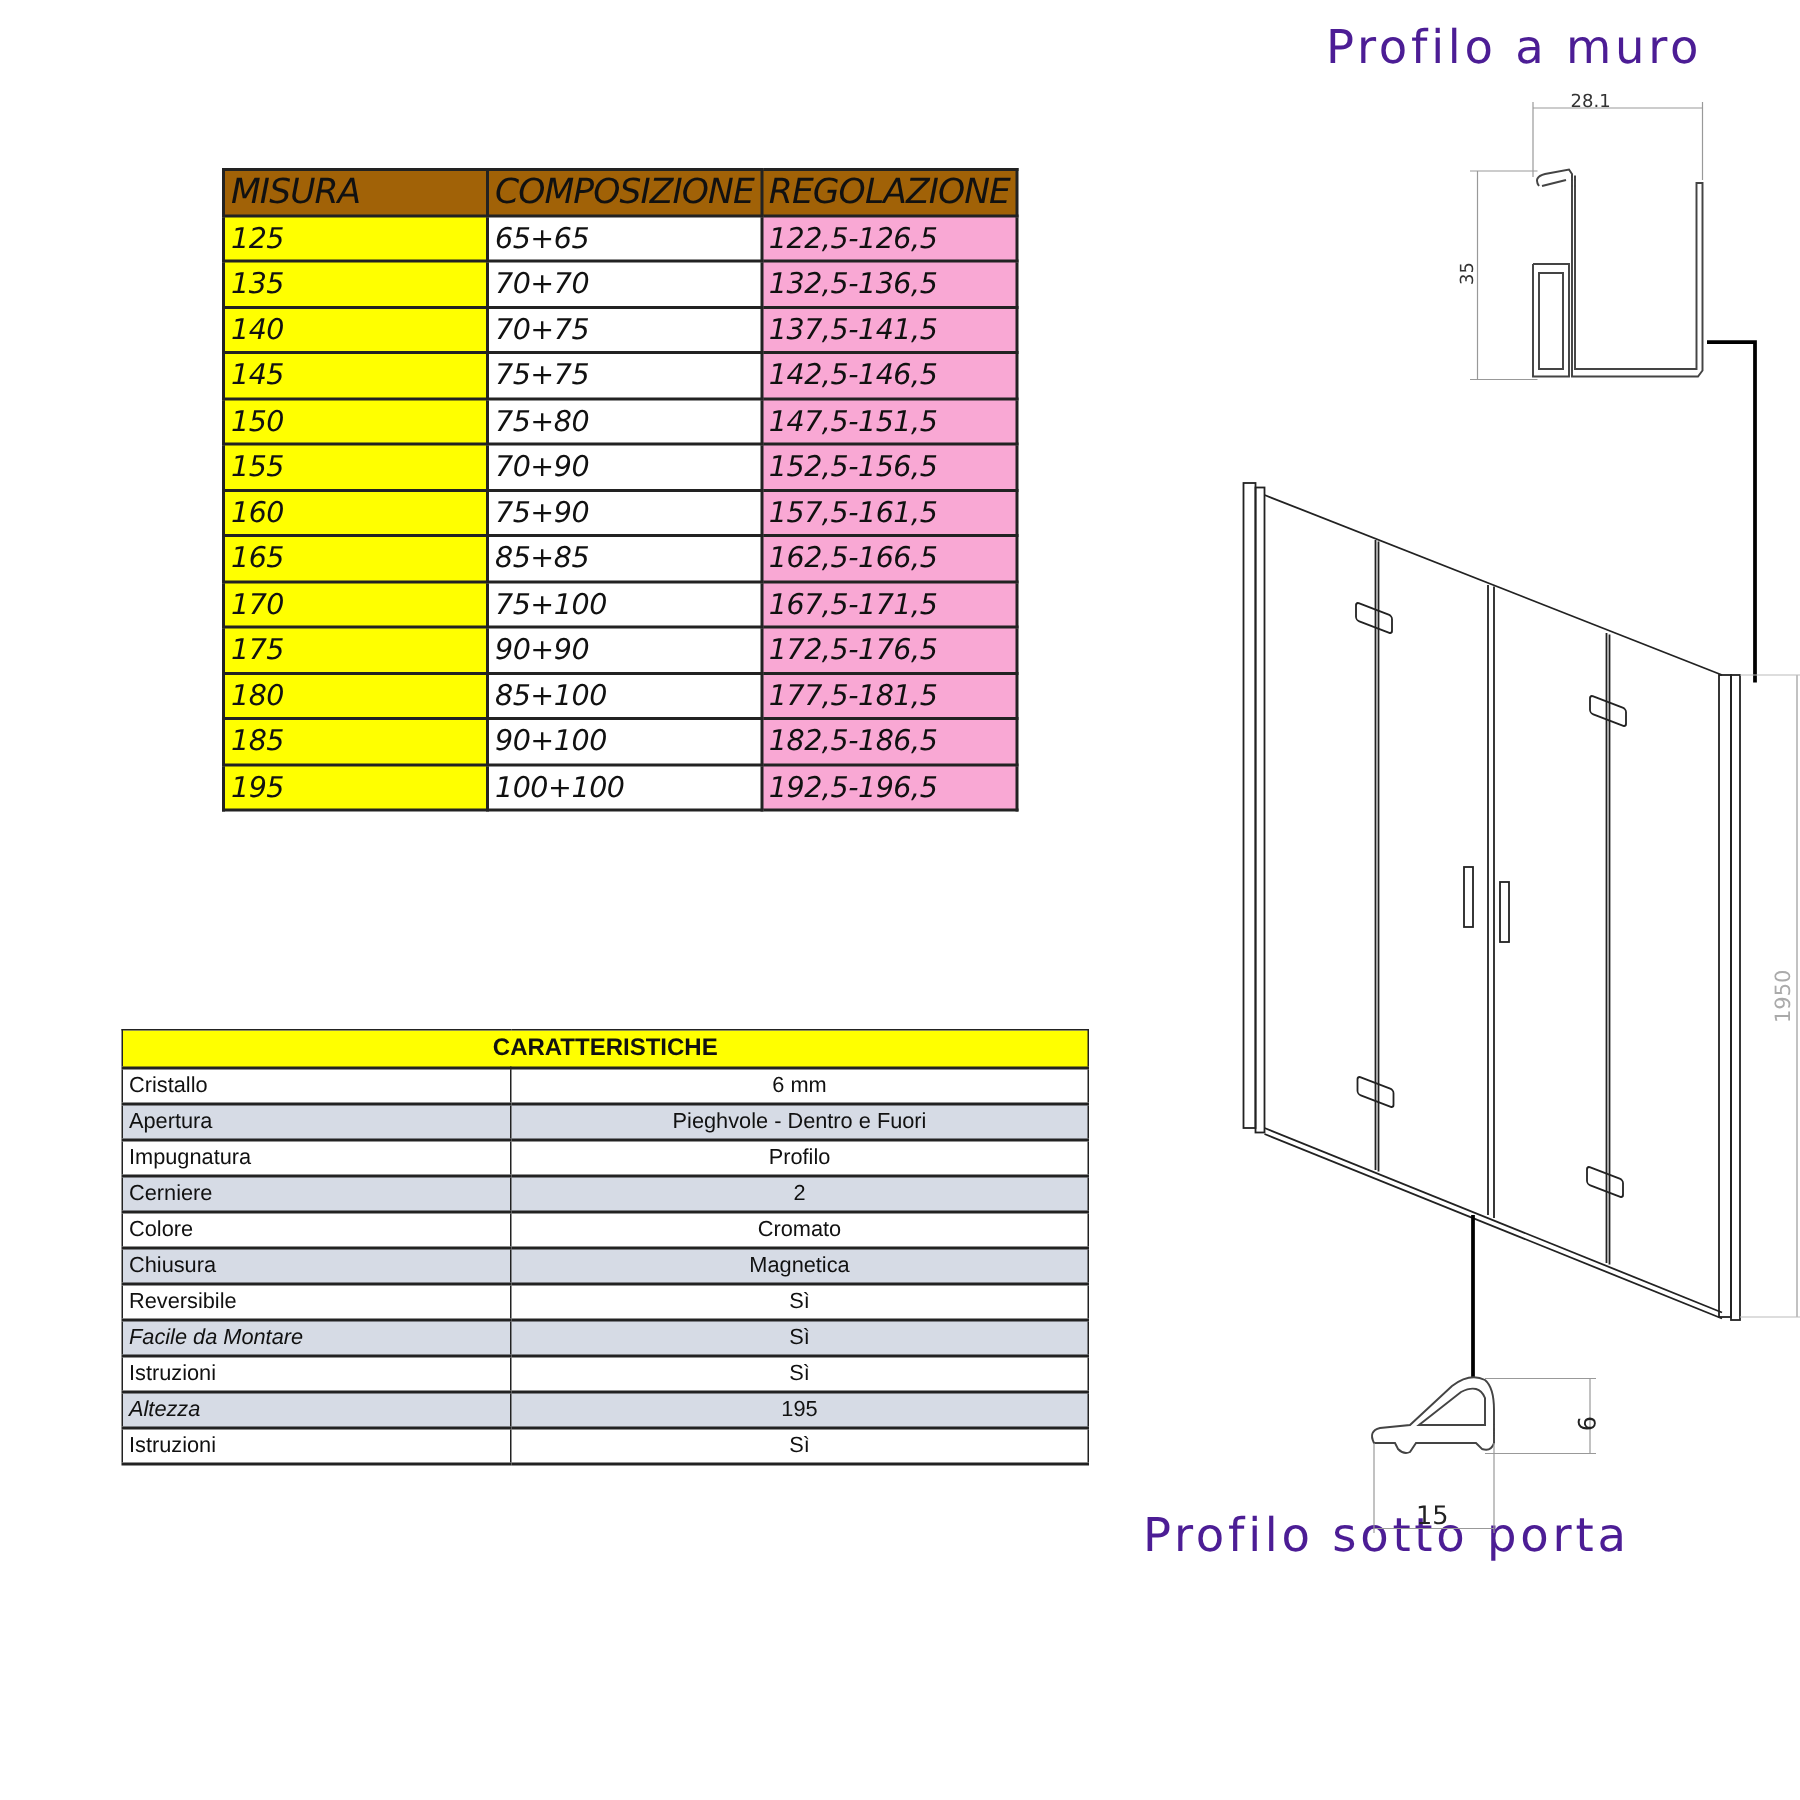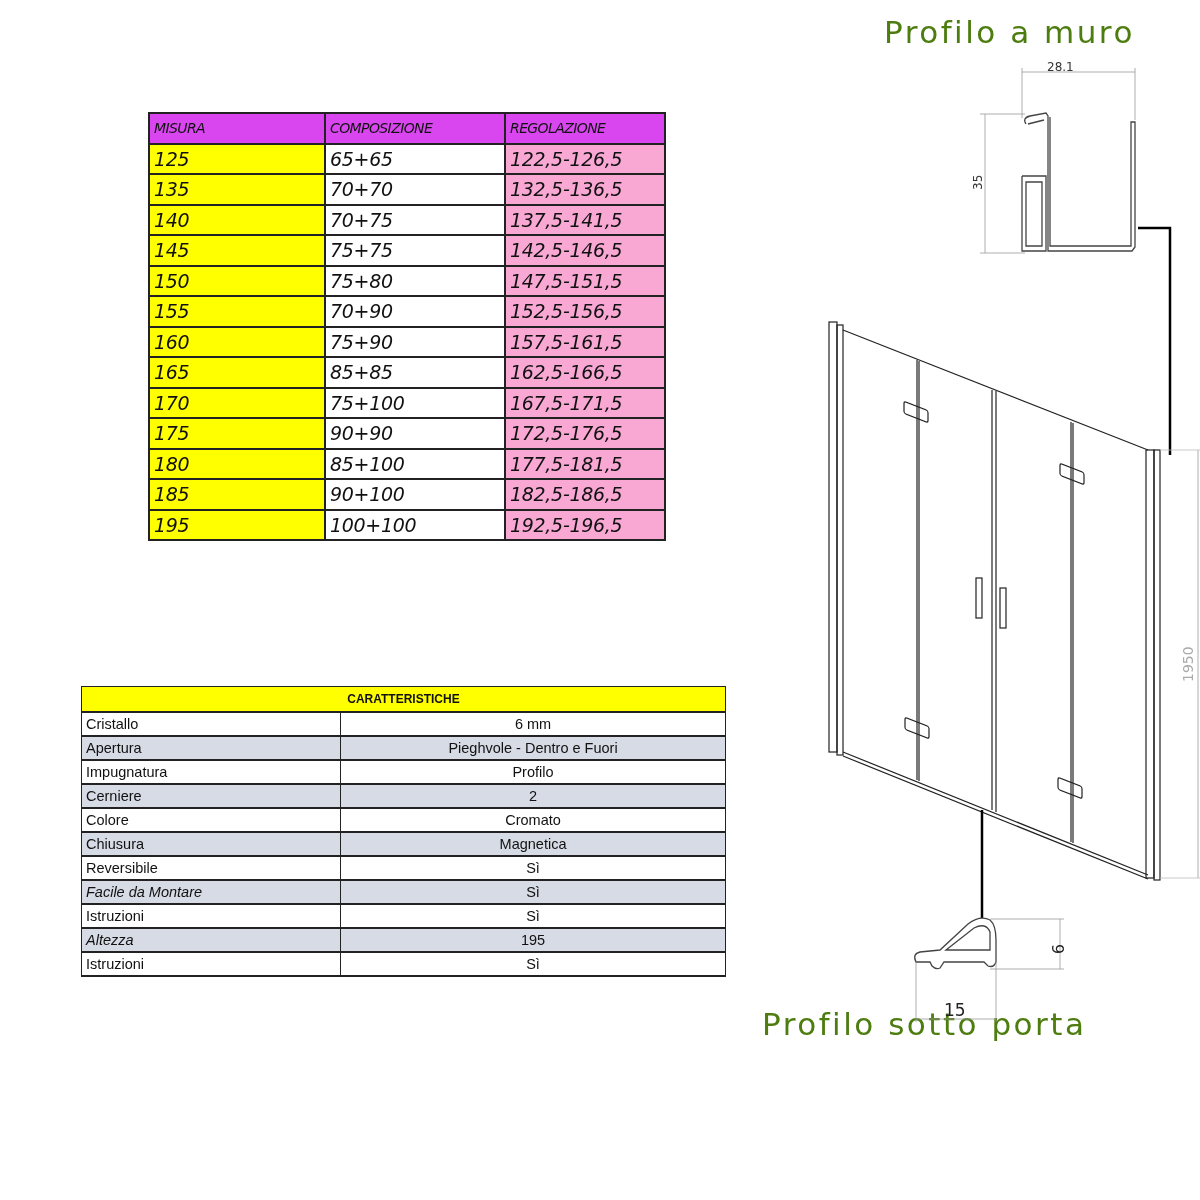--- a/index.html
+++ b/index.html
@@ -1,36 +1,36 @@
 <!DOCTYPE html>
 <html><head>
 <meta charset="utf-8">
 <style>
   html, body { margin:0; padding:0; background:#ffffff; }
   body { width:1200px; height:1200px; position:relative; overflow:hidden; font-family:"DejaVu Sans", sans-serif; color:#111; }
 
   
   .size-table { position:absolute; left:148px; top:112px; border-collapse:collapse; font-family:"DejaVu Sans", sans-serif; font-style:italic; font-size:19px; }
   .size-table td, .size-table th { border:2px solid #222; height:28.5px; padding:0 4px; text-align:left; font-weight:normal; white-space:nowrap; letter-spacing:-0.3px; }
-  .size-table th { background:#d946ef; font-size:14px; letter-spacing:-0.6px;margin-left:32px; }
+  .size-table th { background:#a16207; font-size:23px; letter-spacing:-0.6px;margin-left:32px; }
   .size-table td.col-misura { background:#ffff00; width:166px; }
   .size-table td.col-comp { width:170px; background:#fff; }
   .size-table td.col-reg { width:150px; background:#f9a8d4; }
   .size-table th.col-misura { width:166px; }
 
   
   .char-table { position:absolute; left:81px; top:686px; width:645px; border-collapse:collapse; font-family:"Liberation Sans", sans-serif; font-size:14.5px; }
-  .char-table th { background:#ffff00; border:1px solid #222; border-bottom:2px solid #222; height:22px; font-size:12px; font-weight:bold; text-align:center; }
+  .char-table th { background:#ffff00; border:1px solid #222; border-bottom:2px solid #222; height:22px; font-size:16px; font-weight:bold; text-align:center; }
   .char-table td { border-top:1px solid #666; border-bottom:2px solid #222; height:22px; padding:0 4px; }
   .char-table td.label { width:250px; border-left:1px solid #222; border-right:1px solid #222; }
   .char-table td.value { text-align:center; font-weight:normal; border-right:1px solid #222; }
   .char-table tr.shade td { background:#d6dbe5; }
   .char-table td.italic { font-style:italic; }
 
-  .title { position:absolute; font-family:"DejaVu Sans", sans-serif; font-size:31px; letter-spacing:2.5px; color:#4d7c0f; }
+  .title { position:absolute; font-family:"DejaVu Sans", sans-serif; font-size:31px; letter-spacing:2.5px; color:#4c1d95; }
   .title-muro { left:884px; top:14px; }
   .title-porta { left:762px; top:1006px; }
 
   .drawing { position:absolute; left:0; top:0; }
 </style>
 </head>
 <body>
 
 <table class="size-table">
   <thead>

